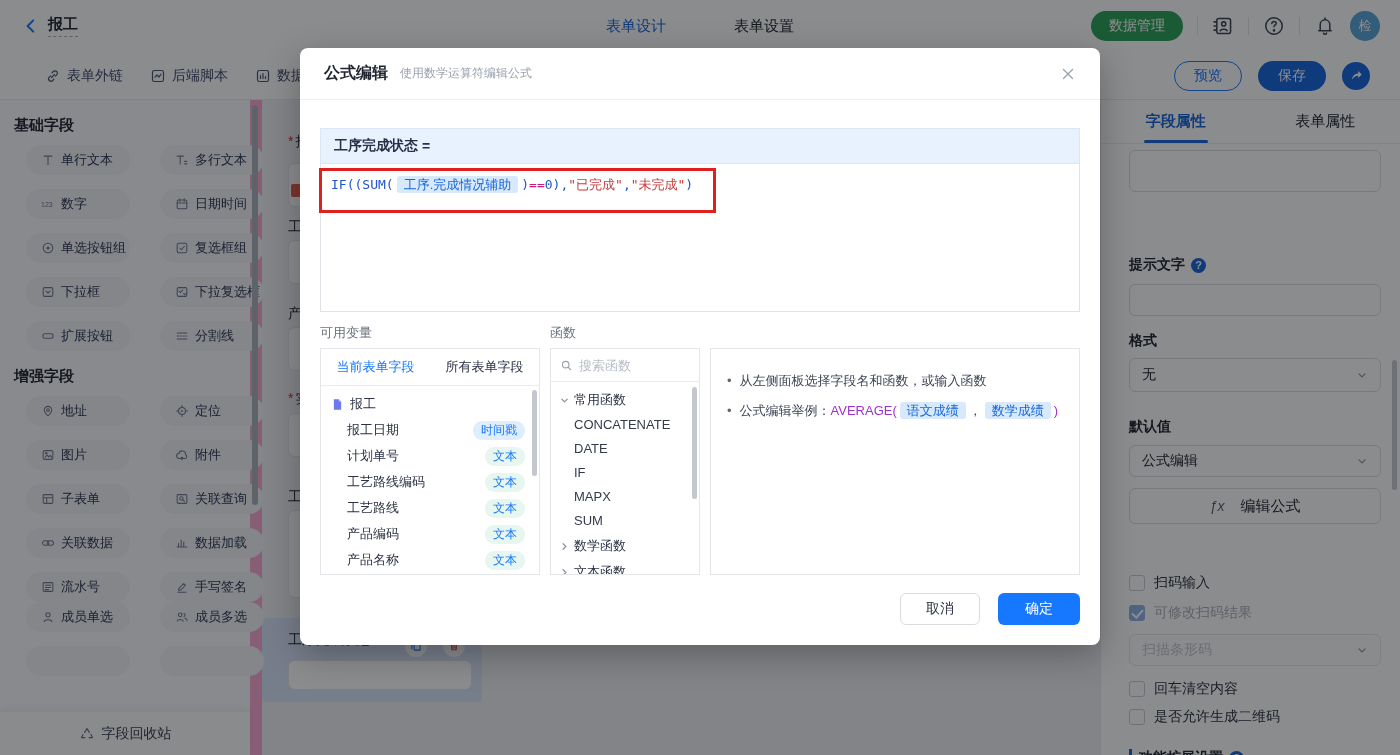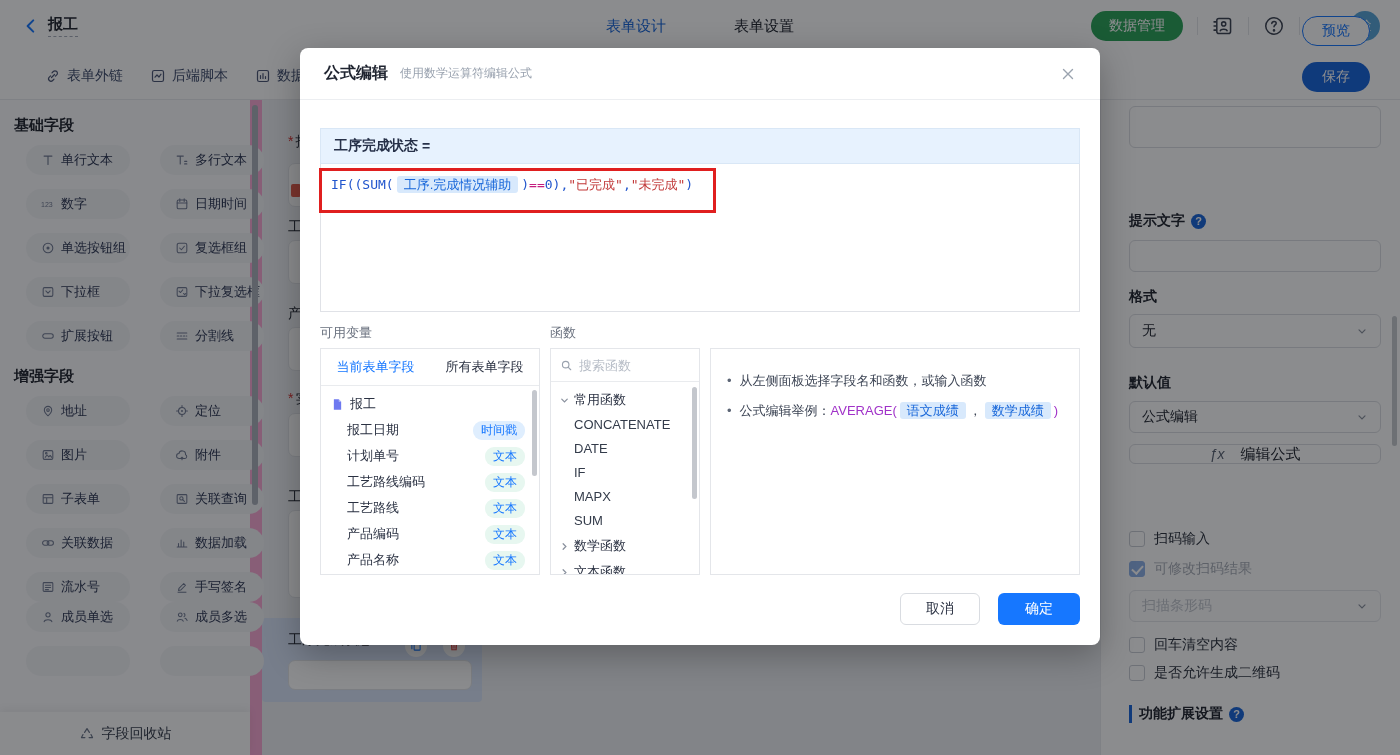--- a/index.html
+++ b/index.html
@@ -22,21 +22,21 @@
   .btn-green { background:#2aa257; color:#fff; border:none; border-radius:16px; height:30px; padding:0 18px; font-size:14px; cursor:pointer; }
   .vdiv { width:1px; height:18px; background:#e3e5e9; }
   .tbicon { cursor:pointer; color:#3c4352; }
   .avatar { width:30px; height:30px; border-radius:50%; background:#57a5d8; color:#fff; font-size:13px; display:flex; align-items:center; justify-content:center; cursor:pointer; }
 
   
   .toolbar { position:absolute; left:0; top:52px; width:1400px; height:48px; background:#fff; display:flex; align-items:center; border-bottom:1px solid #e9eaee; z-index:1; }
   .tool-links { display:flex; gap:27px; padding-left:45px; }
   .tool-link { display:flex; align-items:center; gap:6px; color:#3d4a6b; font-size:14px; cursor:pointer; }
   .tool-link .ic { color:#4a5574; }
-  .tool-actions { margin-left:auto; display:flex; align-items:center; gap:16px; padding-right:30px;flex-direction:column; }
+  .tool-actions { margin-left:auto; display:flex; align-items:center; gap:16px; padding-right:30px; }
   .btn-outline-blue { width:68px; height:30px; border:1px solid #1677ff; color:#1677ff; background:#fff; border-radius:16px; font-size:14px; cursor:pointer; }
   .btn-solid-blue { width:68px; height:30px; border:none; color:#fff; background:#1664dc; border-radius:16px; font-size:14px; cursor:pointer; }
   .share-circle { width:28px; height:28px; border-radius:50%; background:#1664dc; display:flex; align-items:center; justify-content:center; cursor:pointer; }
 
   
   .sidebar { position:absolute; left:0; top:100px; width:250px; height:655px; background:#fbfbfd; z-index:1; }
   .sb-scroll { position:absolute; left:252px; top:105px; width:6px; height:400px; background:#aab0ba; border-radius:3px; z-index:1; }
   .sec-title { font-size:15px; font-weight:700; color:#20242e; padding:16px 0 10px 14px; }
   .pill-grid { display:grid; grid-template-columns:104px 104px; gap:14px 30px; padding-left:26px; }
   .pill { height:30px; background:#f2f3f6; border-radius:15px; display:flex; align-items:center; gap:6px; padding-left:15px; font-size:13px; color:#2b3551; cursor:pointer; white-space:nowrap; }
@@ -65,21 +65,21 @@
   .qmark::after { content:"?"; }
   .rbox { border:1px solid #dcdee3; border-radius:6px; background:#fff; }
   .rselect { border:1px solid #dcdee3; border-radius:6px; height:34px; display:flex; align-items:center; padding:0 12px; font-size:14px; color:#20252f; cursor:pointer; }
   .rselect .chev { margin-left:auto; color:#8a919e; }
   .rselect.disabled { color:#c2c6cd; background:#fdfdfe; border-color:#e5e6eb; cursor:default; }
   .cbrow { display:flex; align-items:center; gap:9px; font-size:14px; color:#2a303c; cursor:pointer; }
   .cbox { width:16px; height:16px; border:1px solid #c9cdd4; border-radius:3px; background:#fff; flex:none; }
   .cbox.checked-disabled { background:#8fb1e8; border-color:#8fb1e8; position:relative; }
   .cbox.checked-disabled::after { content:""; position:absolute; left:4px; top:1px; width:5px; height:9px; border:solid #fff; border-width:0 2px 2px 0; transform:rotate(42deg); }
   .cbrow.disabled { color:#a9aeb8; cursor:default; }
-  .fxbtn { border:1px solid #dcdee3; border-radius:6px; height:20px; display:flex; align-items:center; justify-content:center; gap:16px; font-size:15px; color:#20252f; background:#fff; cursor:pointer; }
+  .fxbtn { border:1px solid #dcdee3; border-radius:6px; height:36px; display:flex; align-items:center; justify-content:center; gap:16px; font-size:15px; color:#20252f; background:#fff; cursor:pointer; }
   .fxg { font-style:italic; color:#5c6575; font-size:14px; }
   .exttitle { border-left:3px solid #1765d9; padding-left:7px; }
   .rp-scroll { position:absolute; left:291px; top:216px; width:5px; height:130px; background:#c7cacf; border-radius:3px; }
 
   
   .overlay { position:absolute; inset:0; background:rgba(8,10,14,0.47); z-index:10; }
   .modal { position:absolute; left:300px; top:48px; width:800px; height:597px; background:#fff; border-radius:8px; box-shadow:0 10px 34px rgba(0,0,0,.28); z-index:20; }
   .m-head { height:52px; display:flex; align-items:center; padding:0 24px; border-bottom:1px solid #eceef1; }
   .m-title { font-size:16px; font-weight:700; color:#1f2430; }
   .m-sub { font-size:12px; color:#98a1ae; margin-left:12px; }
@@ -467,20 +467,24 @@
       <span class="iconbtn" style="left:181px; color:#e04545;">
           <svg width="12" height="12" viewBox="0 0 16 16" fill="none" stroke="currentColor" stroke-width="1.4" stroke-linecap="round">
             <path d="M3 4.5h10M6.3 4.5V3h3.4v1.5M4.5 4.5l.6 8.5h5.8l.6-8.5M6.8 7v4M9.2 7v4"></path>
           </svg>
         </span>
       <div class="cinput" style="top:42px; height:30px;"></div>
     </div>
   </main>
 
   <aside class="rpanel">
+    <div class="rtabs">
+      <div class="rtab active">字段属性</div>
+      <div class="rtab">表单属性</div>
+    </div>
     <div class="rp-body">
       <div class="rp-abs rbox" style="top:6px; height:42px;"></div>
       <div class="rp-abs rlabel" style="top:112px;">
           <span>提示文字</span>
           <span class="qmark"></span>
         </div>
       <div class="rp-abs rbox" style="top:140px; height:32px;"></div>
       <div class="rp-abs rlabel" style="top:188px;">
           <span>格式</span>
         </div>

